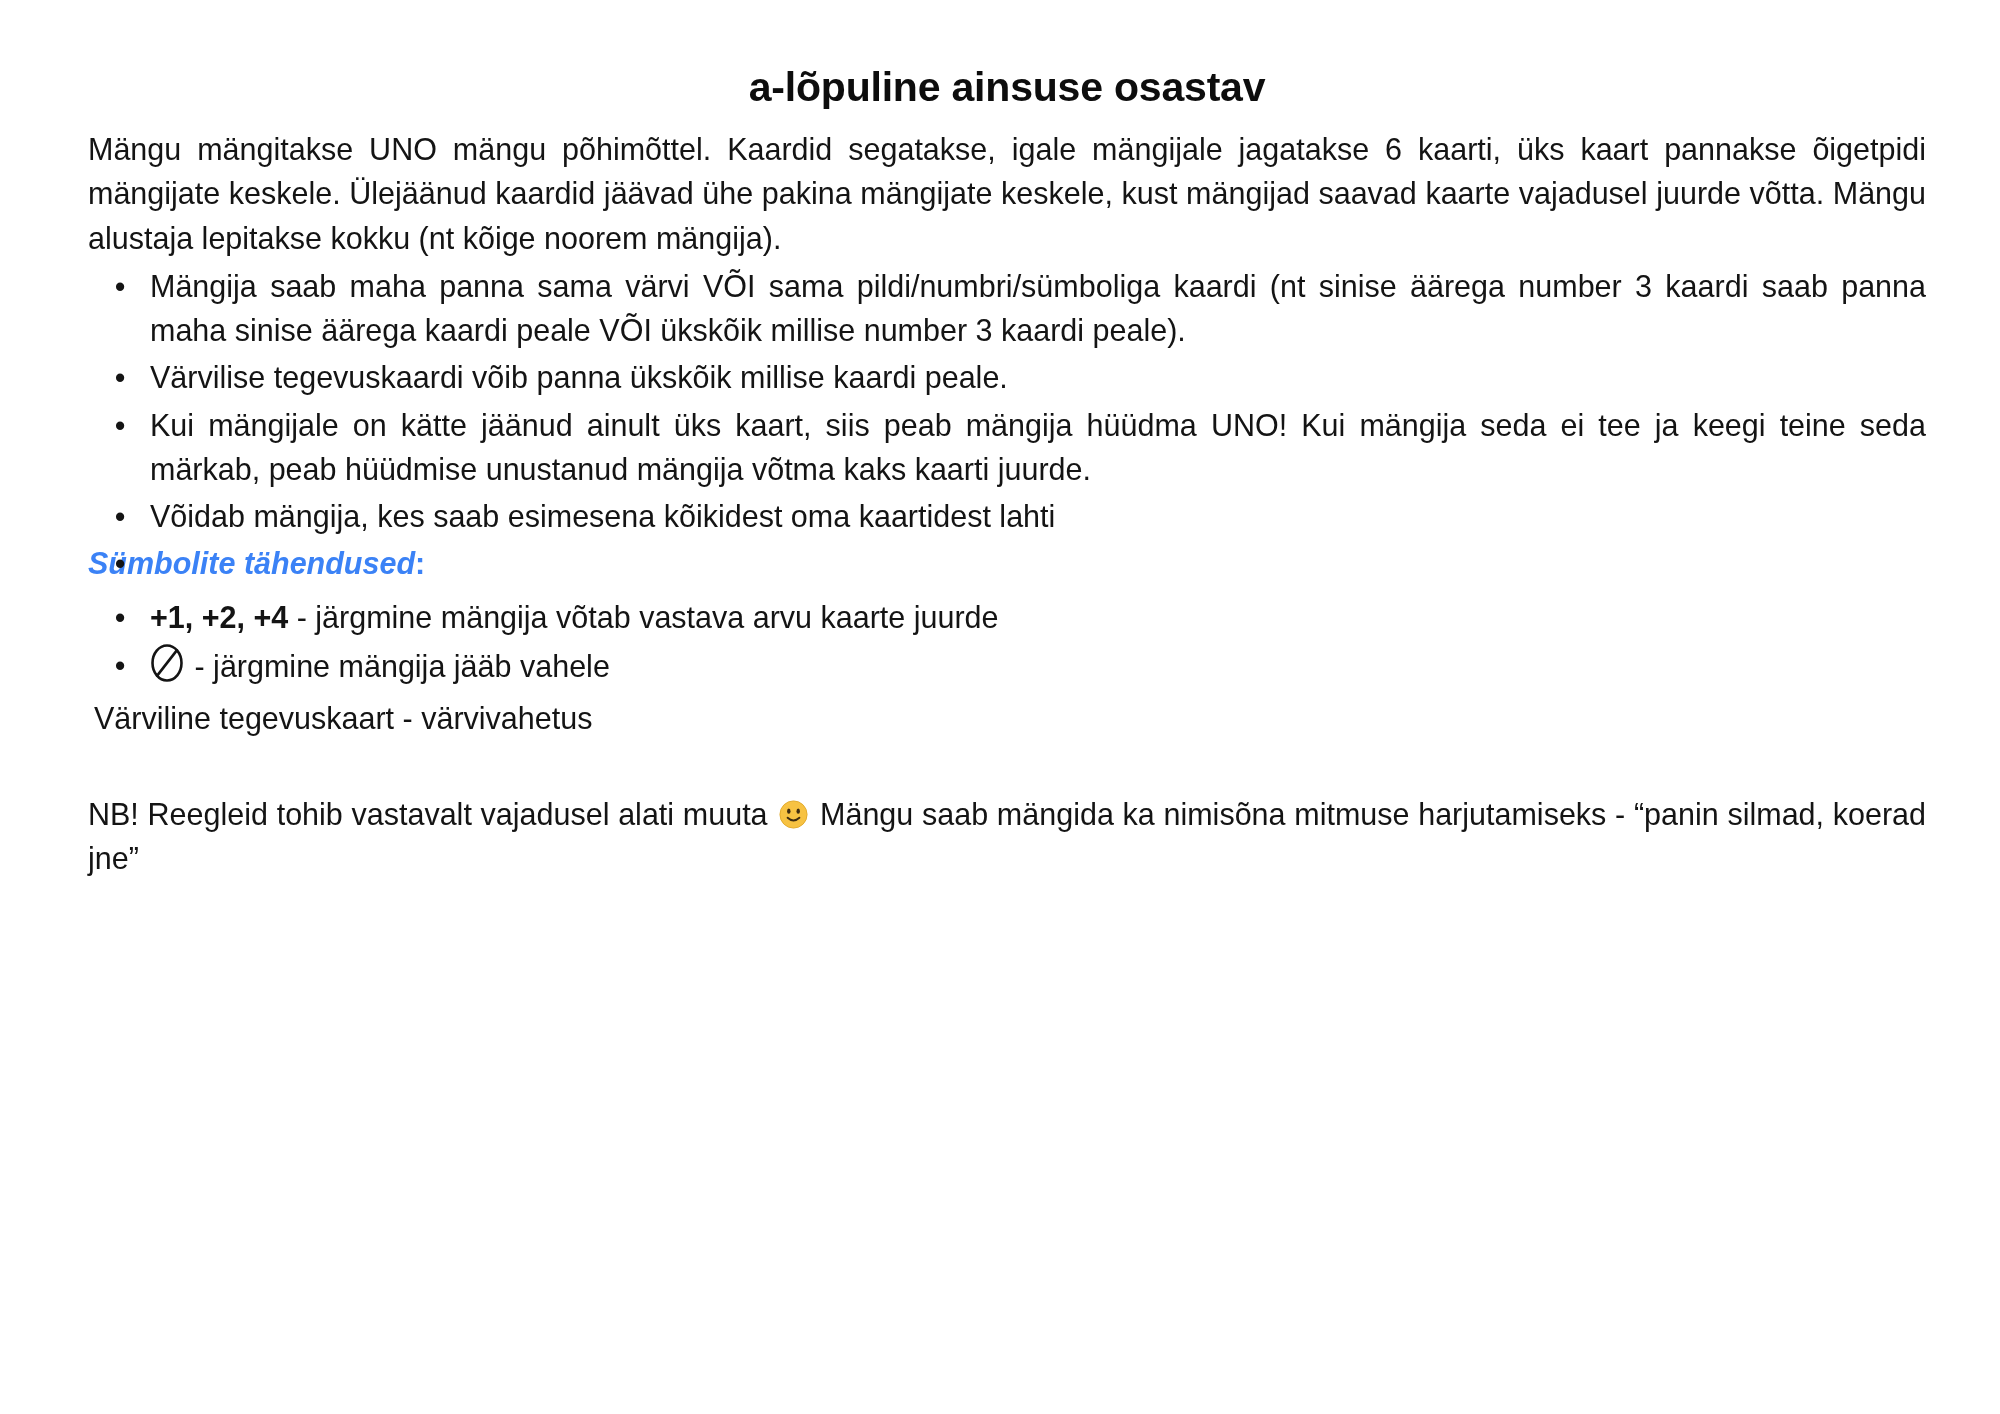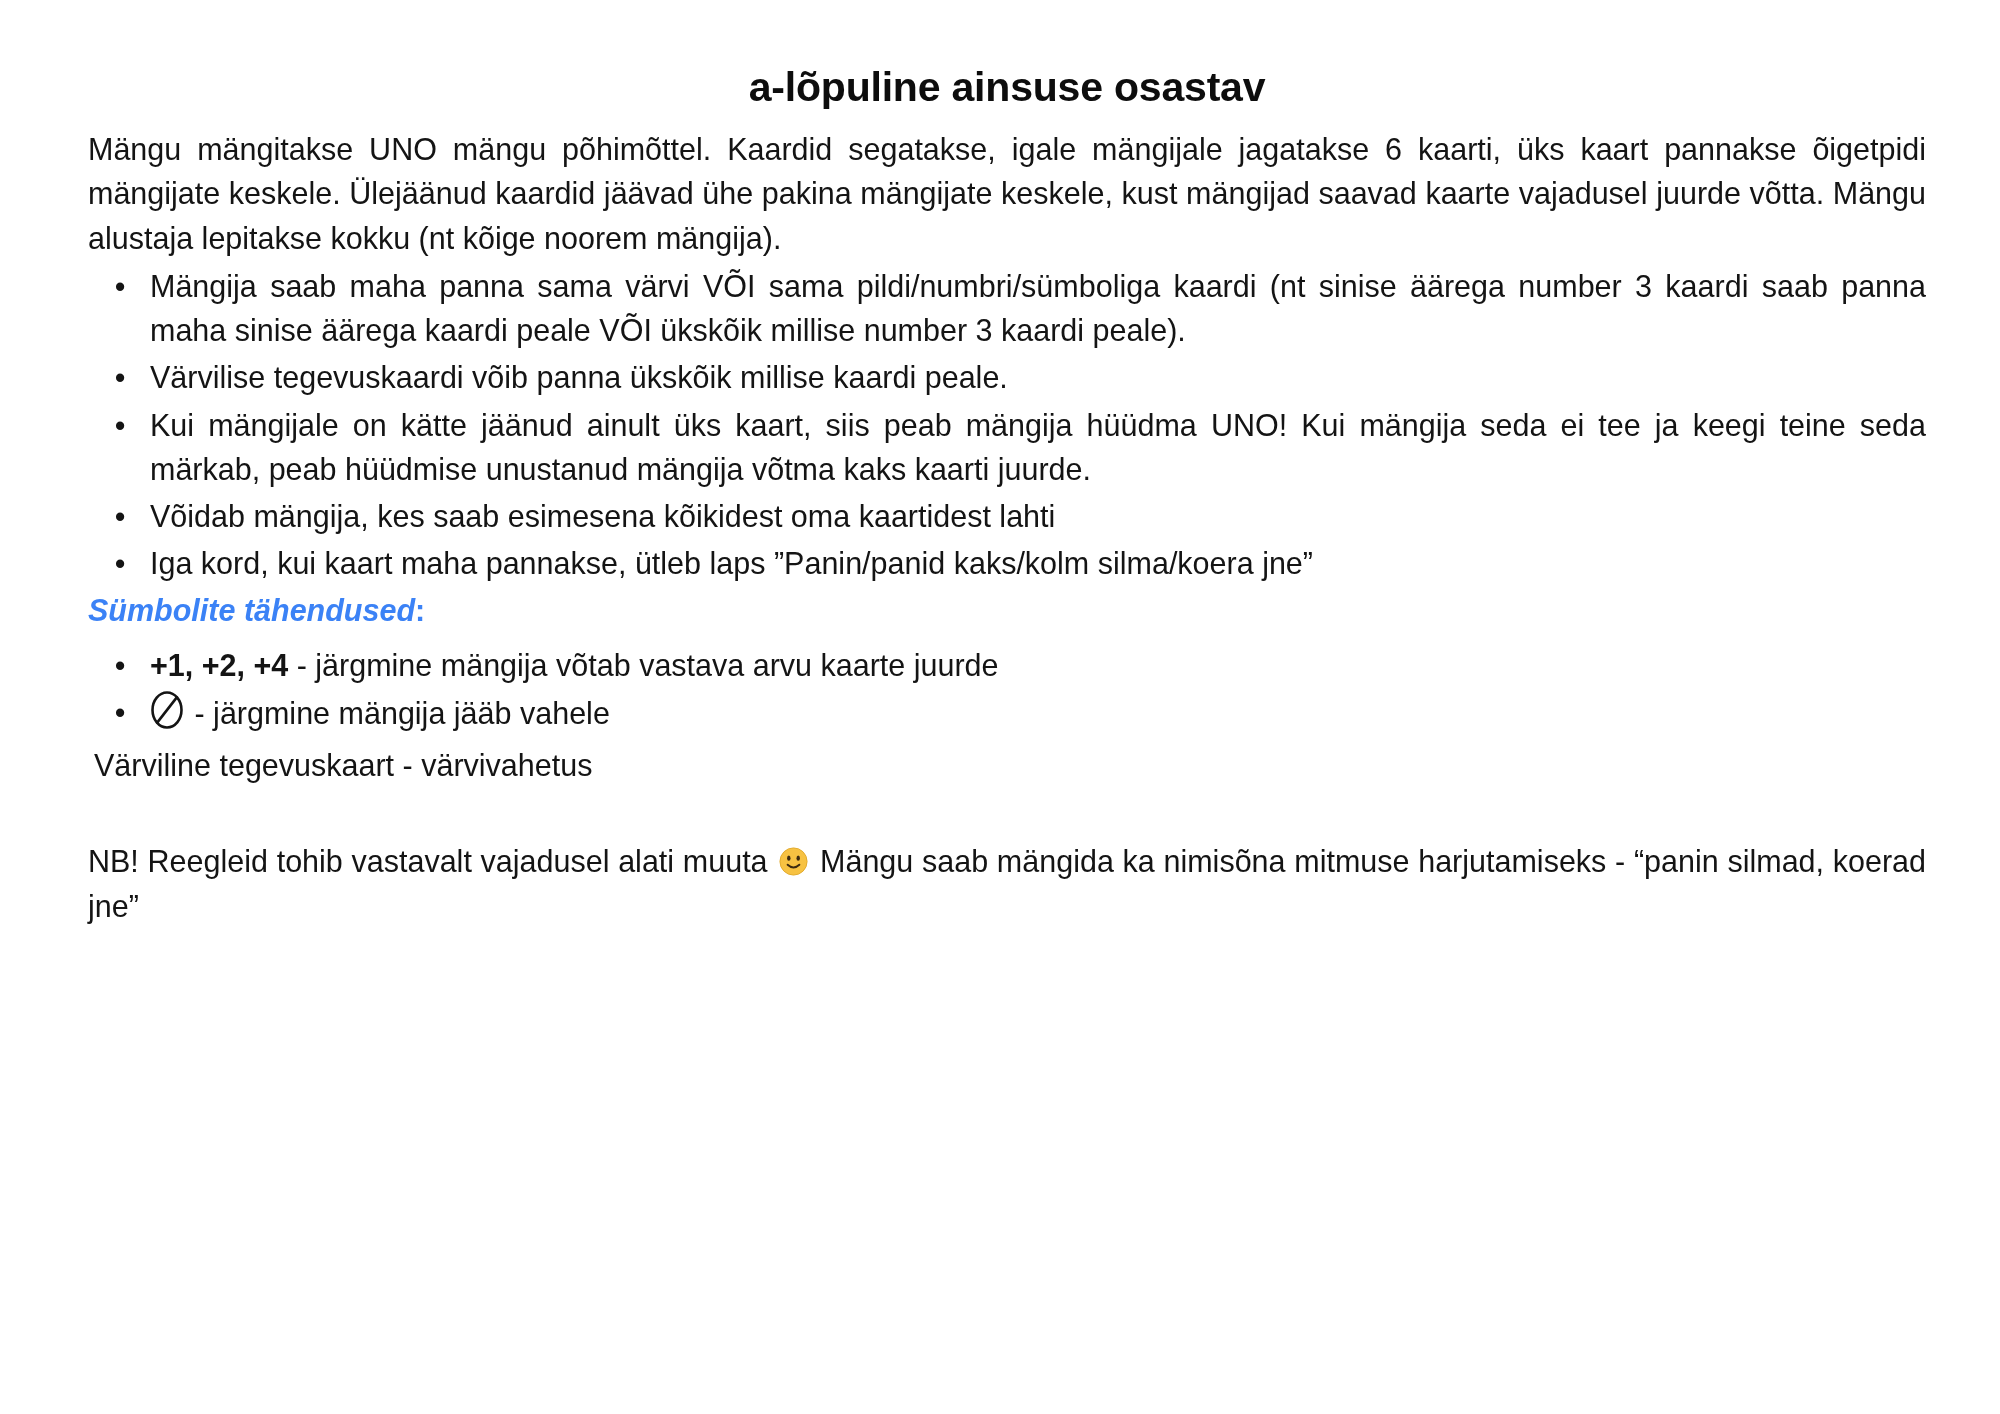--- a/index.html
+++ b/index.html
@@ -169,21 +169,20 @@
     <li>
       <span class="bullet-dot">•</span>
       <span>Kui mängijale on kätte jäänud ainult üks kaart, siis peab mängija hüüdma UNO! Kui mängija seda ei tee ja keegi teine seda märkab, peab hüüdmise unustanud mängija võtma kaks kaarti juurde.</span>
     </li>
     <li class="last-item">
       <span class="bullet-dot">•</span>
       <span>Võidab mängija, kes saab esimesena kõikidest oma kaartidest lahti</span>
     </li>
     <li class="last-item">
       <span class="bullet-dot">•</span>
-      <span>Iga kord, kui kaart maha pannakse, ütleb laps ”Panin/panid kaks/kolm silma/koera jne”</span>
     </li>
   </ul>
 
   <p class="subhead">
     <span>Sümbolite tähendused</span><span class="colon">:</span>
   </p>
 
   <ul class="symbols">
     <li>
       <span class="bullet-dot">•</span>

